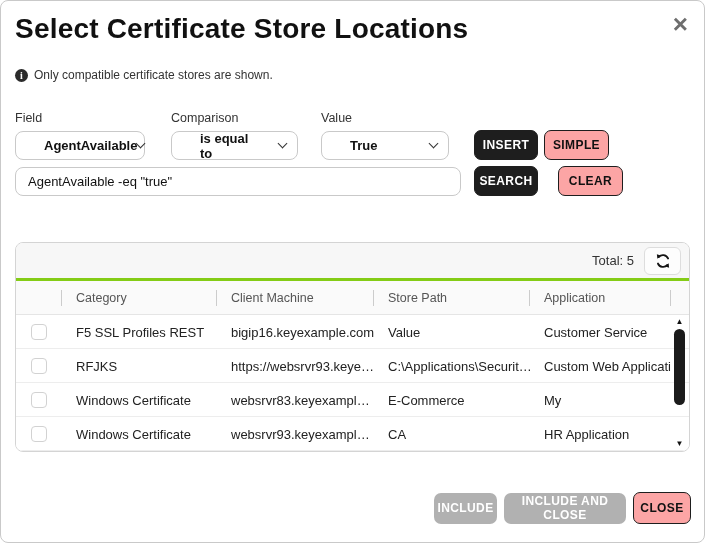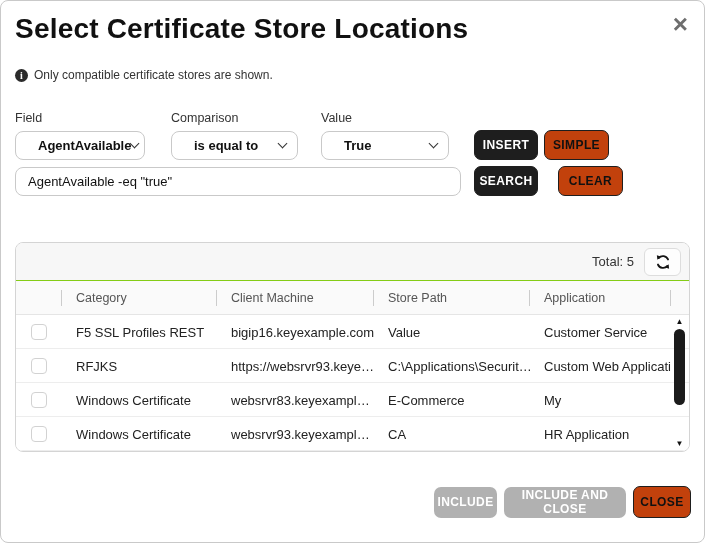--- a/index.html
+++ b/index.html
@@ -18,44 +18,44 @@
 
   .info-row { display:flex; align-items:center; gap:6px; margin:23px 0 0 14px; font-size:12px; color:#333; }
   .info-icon { width:13px; height:13px; border-radius:50%; background:#2b2b2b; color:#fff;
     font-size:10px; font-weight:700; display:flex; align-items:center; justify-content:center;
     font-family:"Liberation Serif", serif; flex:0 0 auto; }
 
   .filters { display:flex; align-items:flex-end; margin:29px 14px 0; }
   .fgroup { display:flex; flex-direction:column; }
   .flabel { font-size:12.5px; color:#333; margin-bottom:6px; }
   .select { height:29px; border:1px solid #c9c9c9; border-radius:8px; background:#fff;
-    display:flex; align-items:center; justify-content:space-between; padding:0 11px 0 22px;
+    display:flex; align-items:center; justify-content:space-between; padding:0 11px 0 28px;
     font-size:13px; font-weight:600; color:#111; cursor:pointer; }
   .w1 { width:130px; margin-right:26px; }
   .w2 { width:127px; margin-right:23px;gap:16px; }
   .w3 { width:128px; margin-right:25px; }
   .chev { width:7px; height:7px; border-right:1.6px solid #333; border-bottom:1.6px solid #333;
     transform:rotate(45deg); margin-top:-4px; flex:0 0 auto; }
 
   .btn { height:30px; border-radius:7px; font-size:12px; font-weight:700; letter-spacing:.4px;
     display:flex; align-items:center; justify-content:center; cursor:pointer; font-family:inherit; }
   .btn-dark { background:#1e1e1e; color:#fff; border:1.5px solid #1e1e1e; }
-  .btn-outline { background:#c2410c; color:#111; border:1.5px solid #1e1e1e; }
+  .btn-outline { background:#fca5a5; color:#111; border:1.5px solid #1e1e1e; }
   .btn-gray { background:#b1b1b1; color:#fff; border:none; }
   .insert { width:64px; margin-right:6px; }
   .simple { width:65px; }
 
   .search-row { display:flex; align-items:center; margin:6px 14px 0; }
   .query-input { width:446px; height:29px; border:1px solid #c9c9c9; border-radius:8px;
     padding:0 12px; font-size:13px; color:#111; margin-right:13px; font-family:inherit; outline:none; }
   .search { width:64px; margin-right:20px; }
   .clear { width:65px; }
 
   .table-card { margin:46px 14px 0; border:1px solid #d4d4d4; border-radius:8px; overflow:hidden; }
-  .toolbar { height:38px; background:#f7f7f7; border-bottom:1px solid #84cc16;
+  .toolbar { height:38px; background:#f7f7f7; border-bottom:3px solid #84cc16;
     display:flex; align-items:center; justify-content:flex-end; gap:10px; padding-right:8px; }
   .total { font-size:13px; color:#333; }
   .refresh-btn { width:37px; height:28px; background:#fdfdfd; border:1px solid #ddd; border-radius:6px;
     display:flex; align-items:center; justify-content:center; cursor:pointer; }
 
   .grid { display:grid; grid-template-columns:46px 155px 157px 156px 1fr 18px; align-items:center; }
   .thead { height:34px; background:#fafafa; border-bottom:1px solid #e5e5e5; }
   .th { font-size:12.5px; color:#555; padding-left:14px; position:relative; height:34px;
     display:flex; align-items:center; white-space:nowrap; overflow:hidden; }
   .th::after { content:""; position:absolute; right:0; top:9px; height:16px; width:1px; background:#ccc; }
@@ -67,21 +67,21 @@
   .cb-cell { display:flex; justify-content:center; align-items:center; height:34px; }
   .cb { width:16px; height:16px; border:1px solid #d2d2d2; border-radius:4px; background:#fff;
     appearance:none; -webkit-appearance:none; margin:0; cursor:pointer; }
 
   .scrollbar { position:absolute; top:2px; right:3px; bottom:2px; width:13px;
     display:flex; flex-direction:column; align-items:center; }
   .sb-arrow { font-size:8px; color:#111; line-height:10px; user-select:none; cursor:pointer; }
   .sb-thumb { width:11px; height:76px; background:#1b1b1b; border-radius:6px; margin-top:2px; cursor:grab; }
   .sb-spacer { flex:1; }
 
-  .footer { position:absolute; right:13px; bottom:24px; display:flex; align-items:center; gap:7px; }
+  .footer { position:absolute; right:13px; bottom:18px; display:flex; align-items:center; gap:7px; }
   .include { width:63px; height:31px; }
   .include-close { width:122px; height:31px; }
   .close-btn { width:58px; height:32px; }
 </style>
 </head>
 <body>
 
 <div class="dialog">
 
   <div class="dialog-header">

